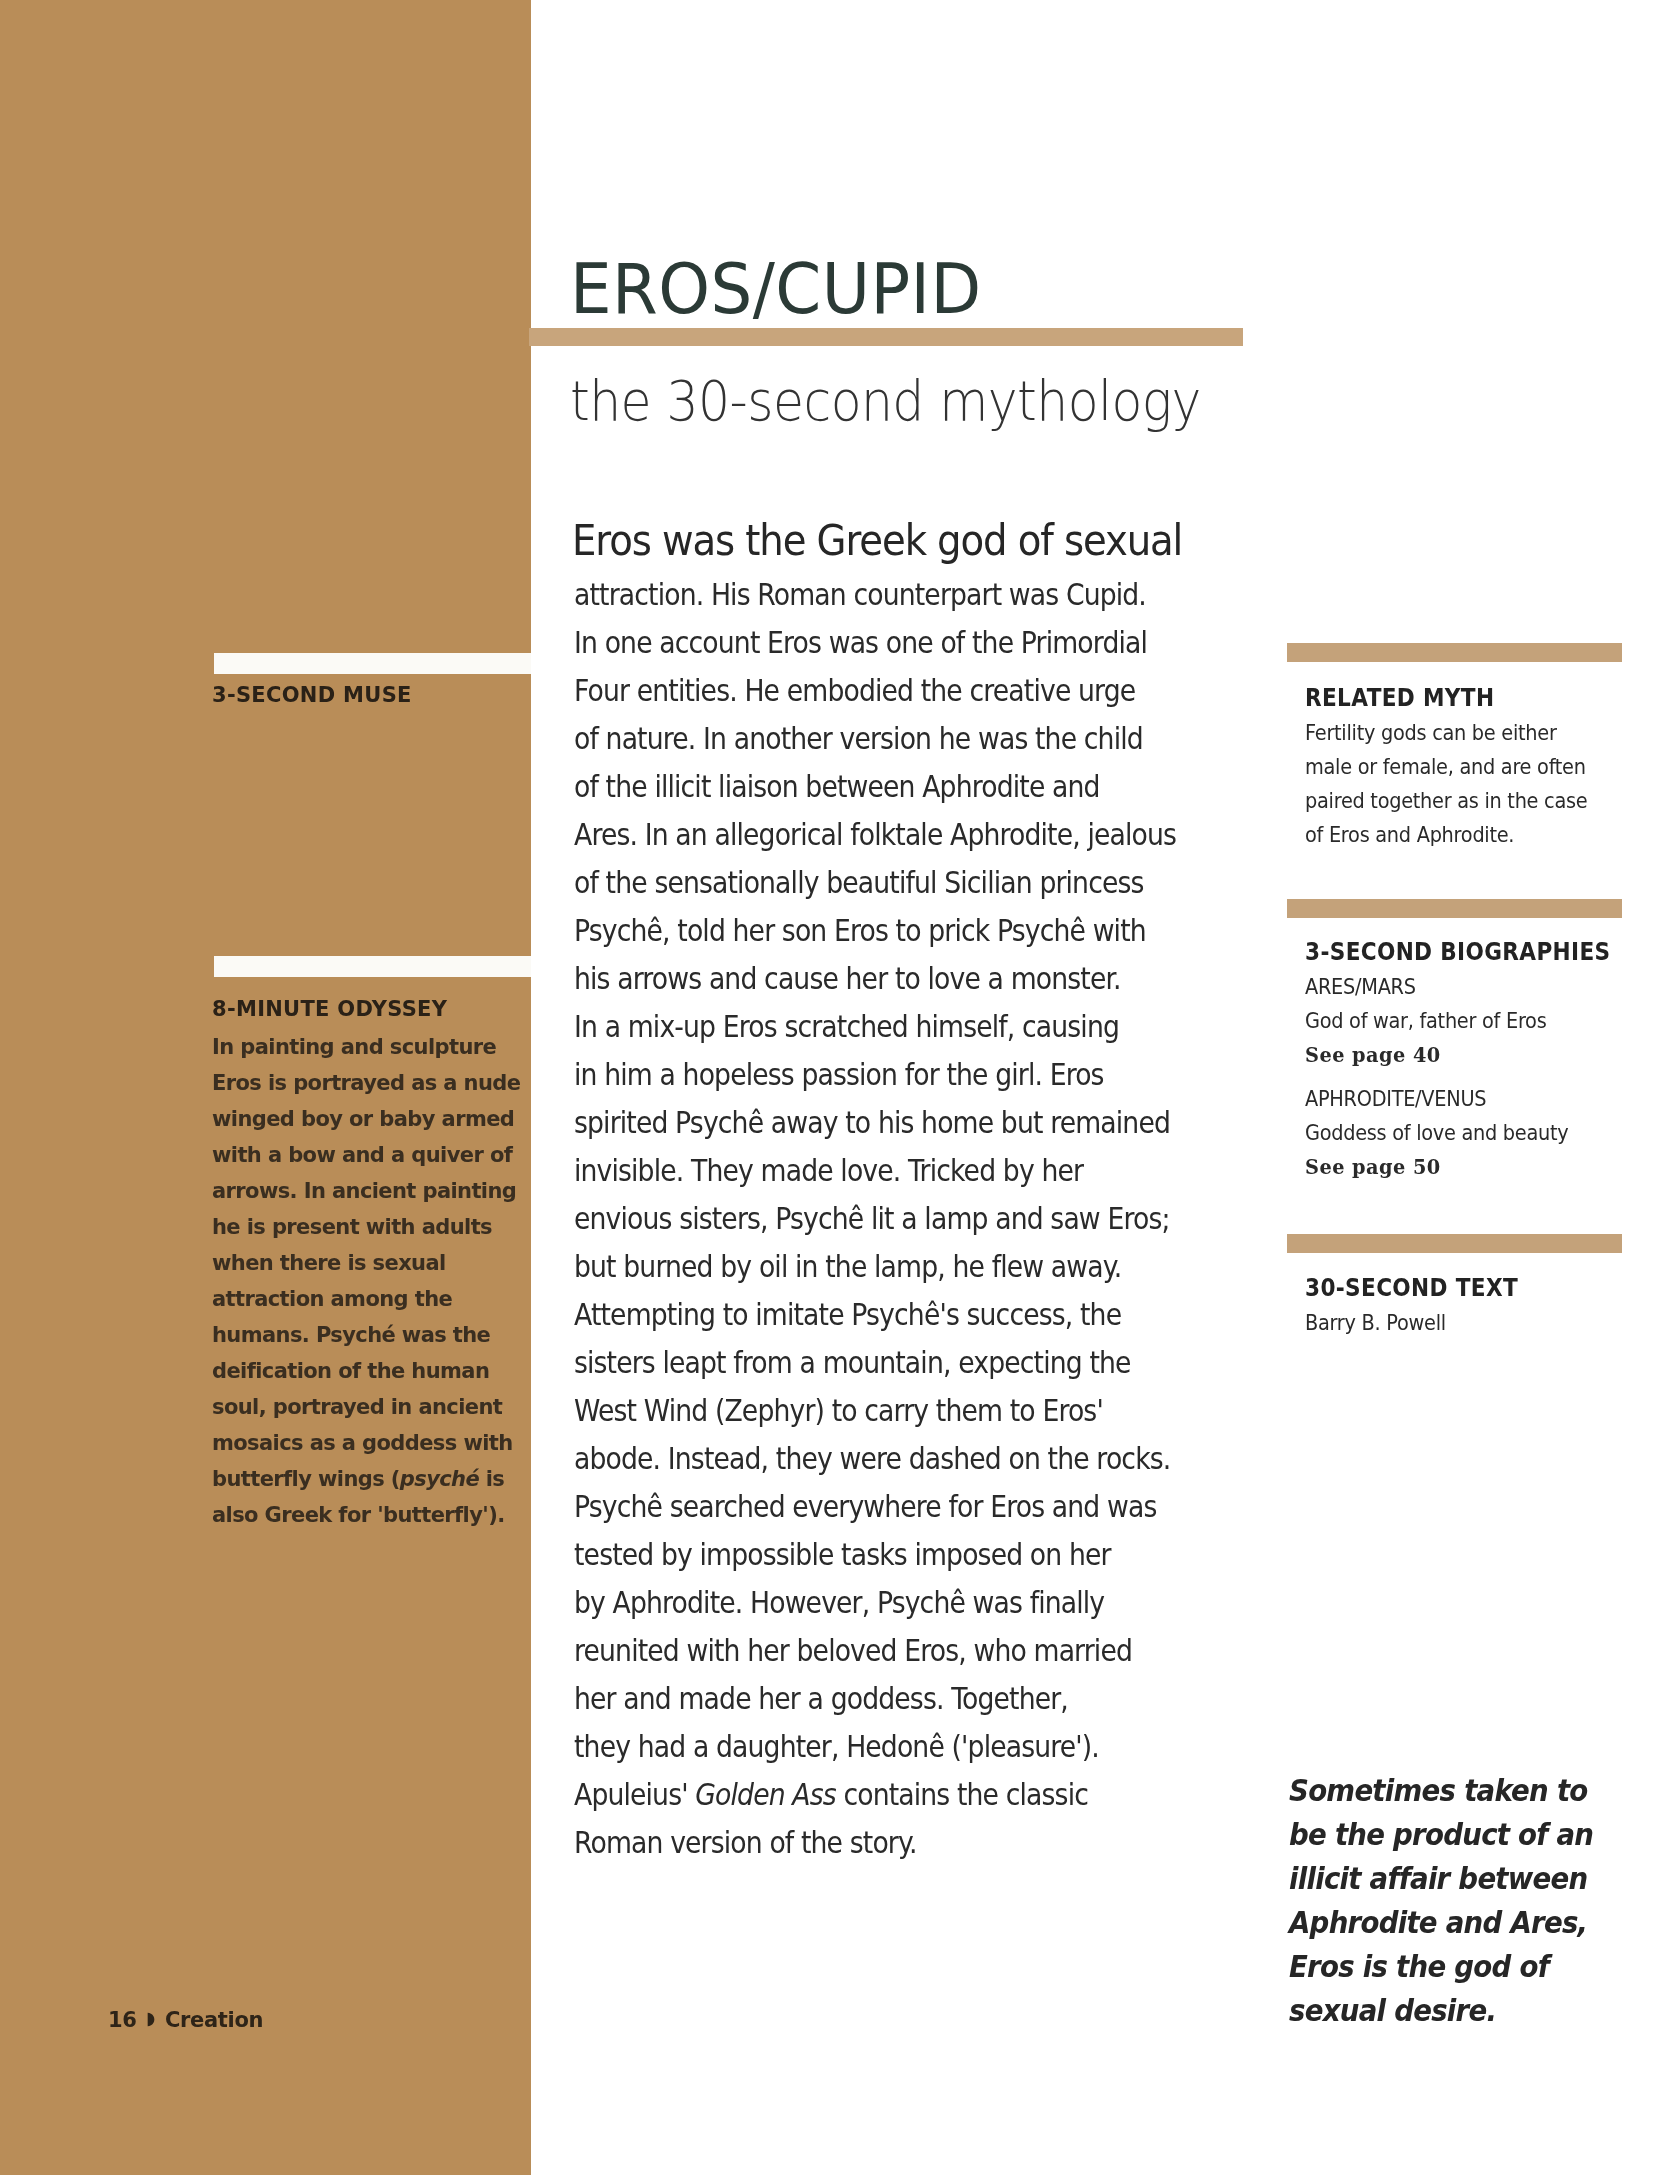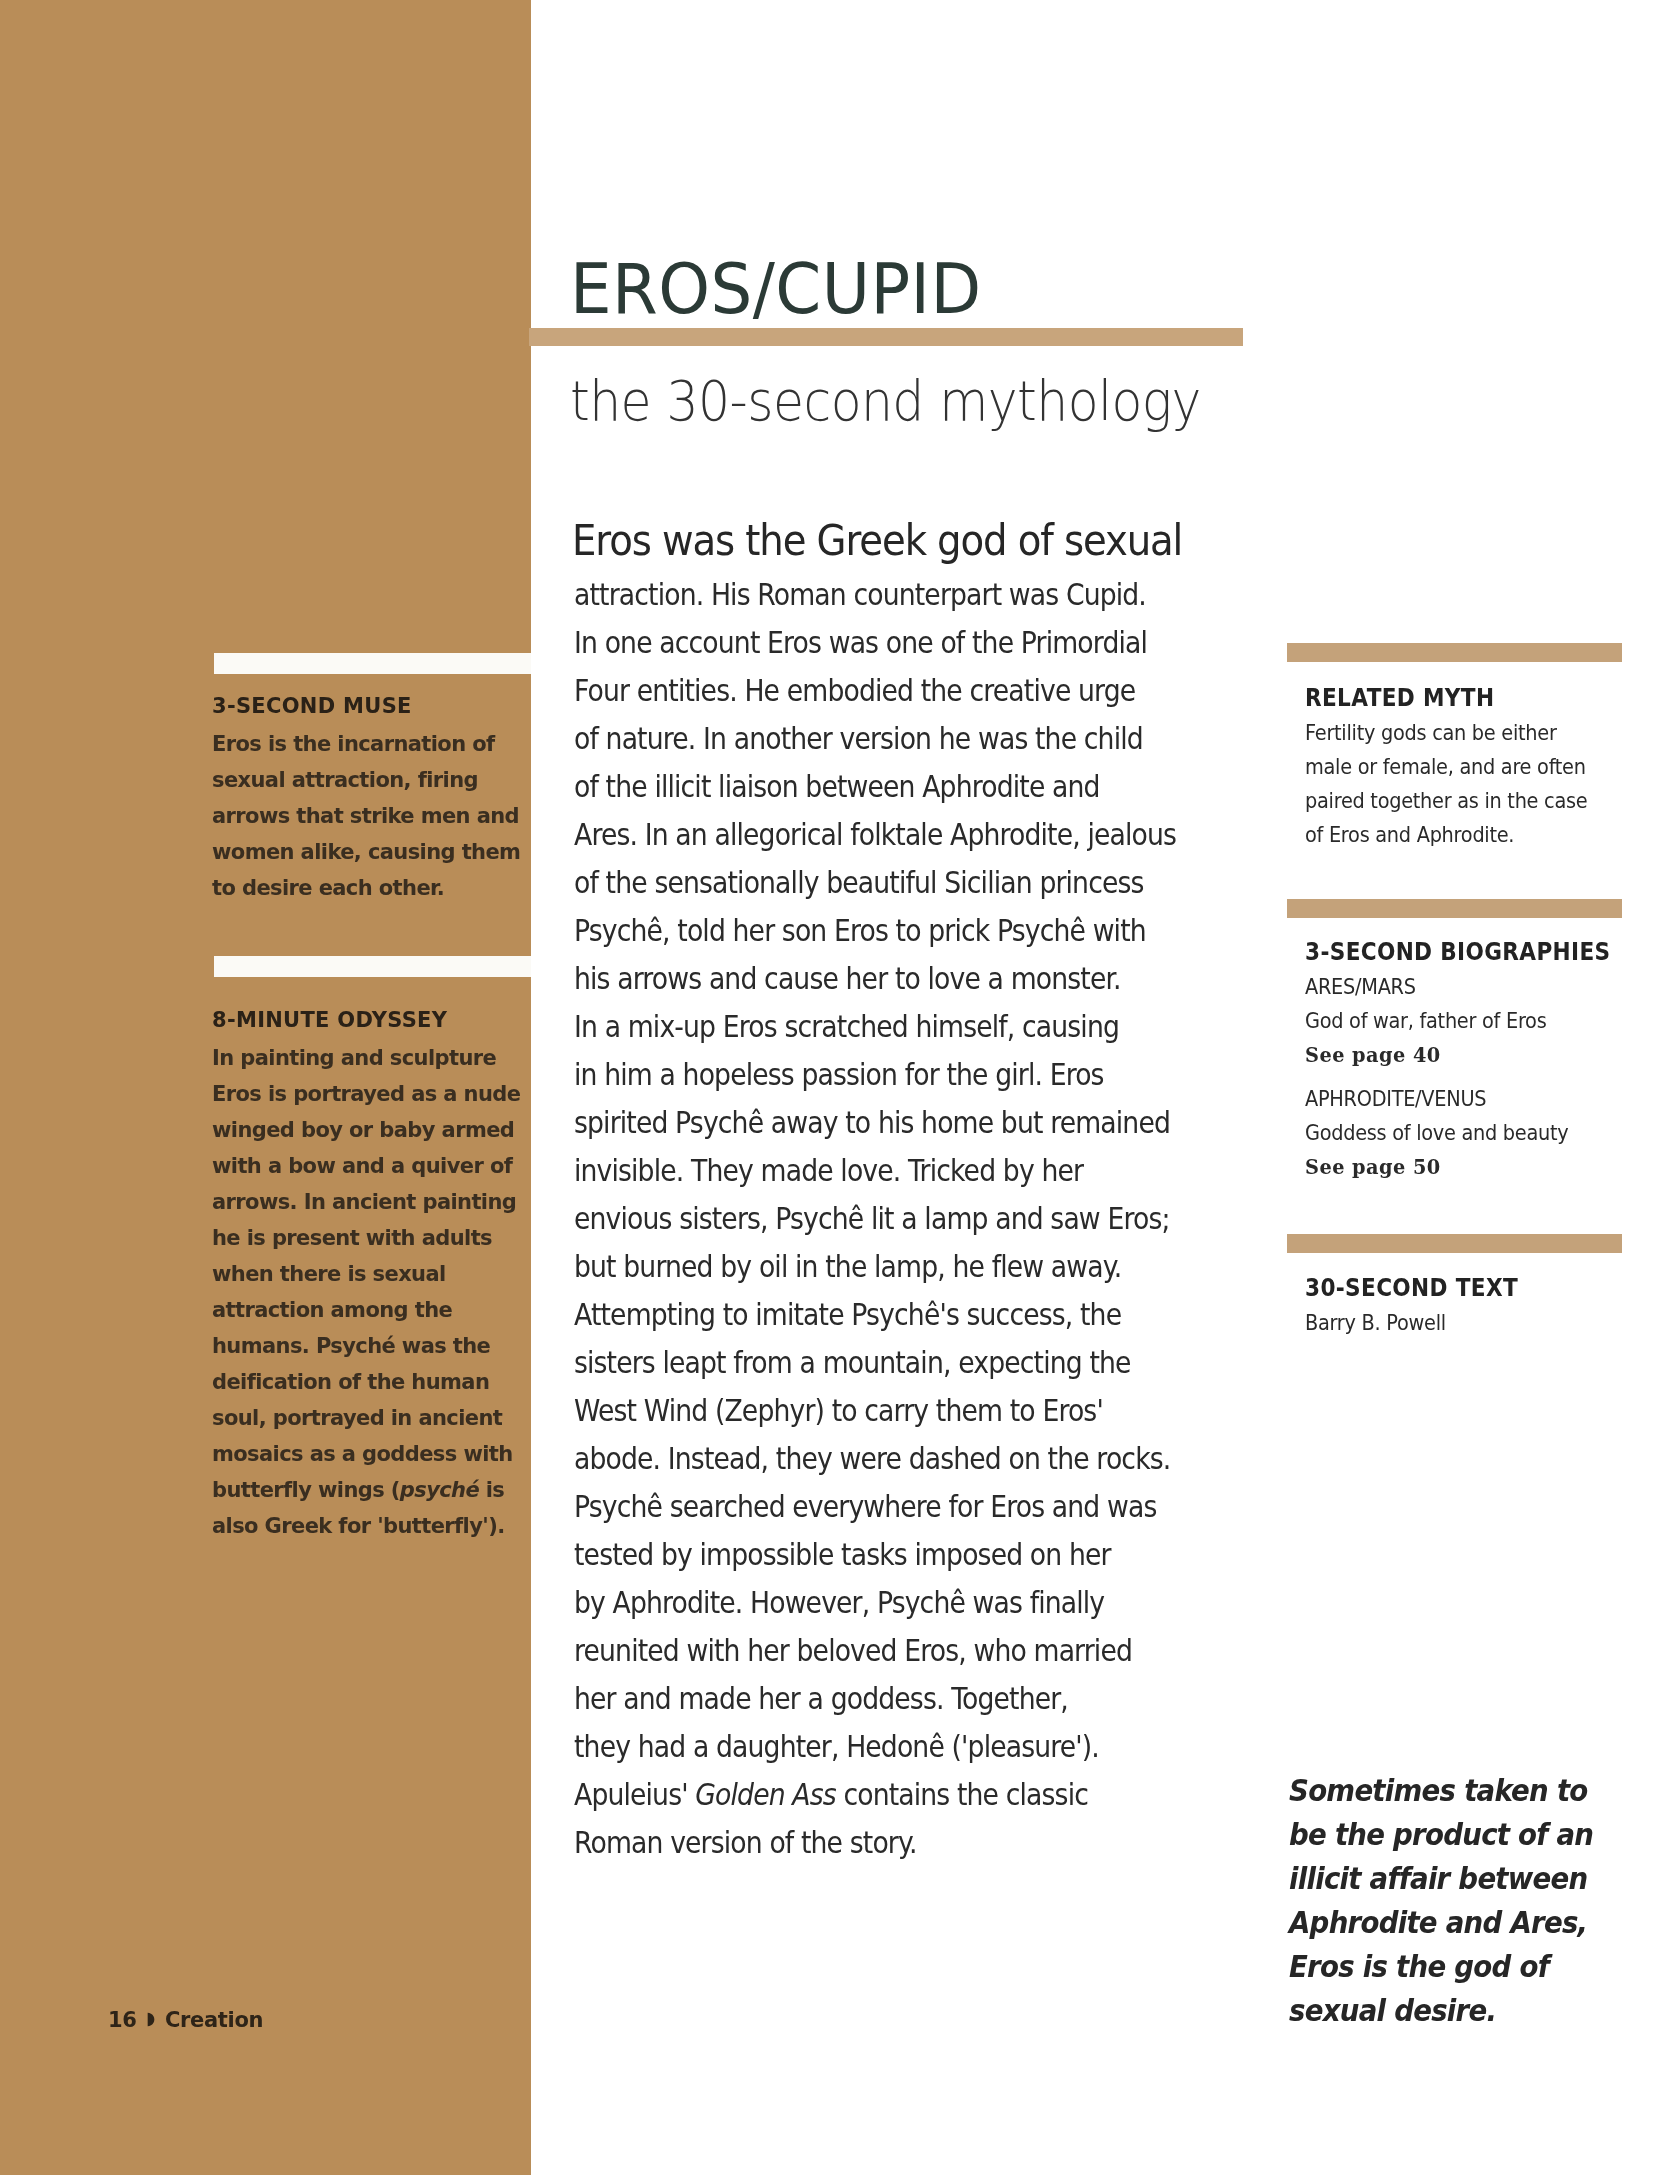--- a/index.html
+++ b/index.html
@@ -9,21 +9,21 @@
   .left-band {
     position: absolute; left: 0; top: 0; width: 531px; height: 2175px;
     background: #b98d58;
   }
   .white-bar {
     position: absolute; left: 214px; width: 317px; height: 21px; background: #fbfaf6;
   }
   .side-box {
     position: absolute; left: 212px; width: 319px; color: #2c2418;
     font-family: "DejaVu Sans", sans-serif; font-size: 21px; line-height: 36px;
-    letter-spacing: -0.6px; font-weight: bold; margin-top: 11px;
+    letter-spacing: -0.6px; font-weight: bold;
   }
   .side-box .side-body { font-weight: normal; font-weight: 600; }
   .side-head {
     font-family: "DejaVu Sans", sans-serif; font-weight: bold; font-size: 21px;
     letter-spacing: 0.3px; color: #2a2117; line-height: 39px;
   }
   .side-body { color: #3a2e20; }
   .side-body p { margin: 0; }
   .side-body em { font-style: italic; }
 
@@ -92,27 +92,20 @@
   .pull-quote .line { display: block; white-space: nowrap; }
 </style>
 </head>
 <body>
 
 <div class="left-band"></div>
 
 <div class="white-bar" style="top:653px"></div>
 <div class="side-box" style="top:676px">
   <div class="side-head">3-SECOND MUSE</div>
-  <div class="side-body">
-    <p>Eros is the incarnation of</p>
-    <p>sexual attraction, firing</p>
-    <p>arrows that strike men and</p>
-    <p>women alike, causing them</p>
-    <p>to desire each other.</p>
-  </div>
 </div>
 
 <div class="white-bar" style="top:956px"></div>
 <div class="side-box" style="top:990px">
   <div class="side-head">8-MINUTE ODYSSEY</div>
   <div class="side-body">
     <p>In painting and sculpture</p>
     <p>Eros is portrayed as a nude</p>
     <p>winged boy or baby armed</p>
     <p>with a bow and a quiver of</p>

